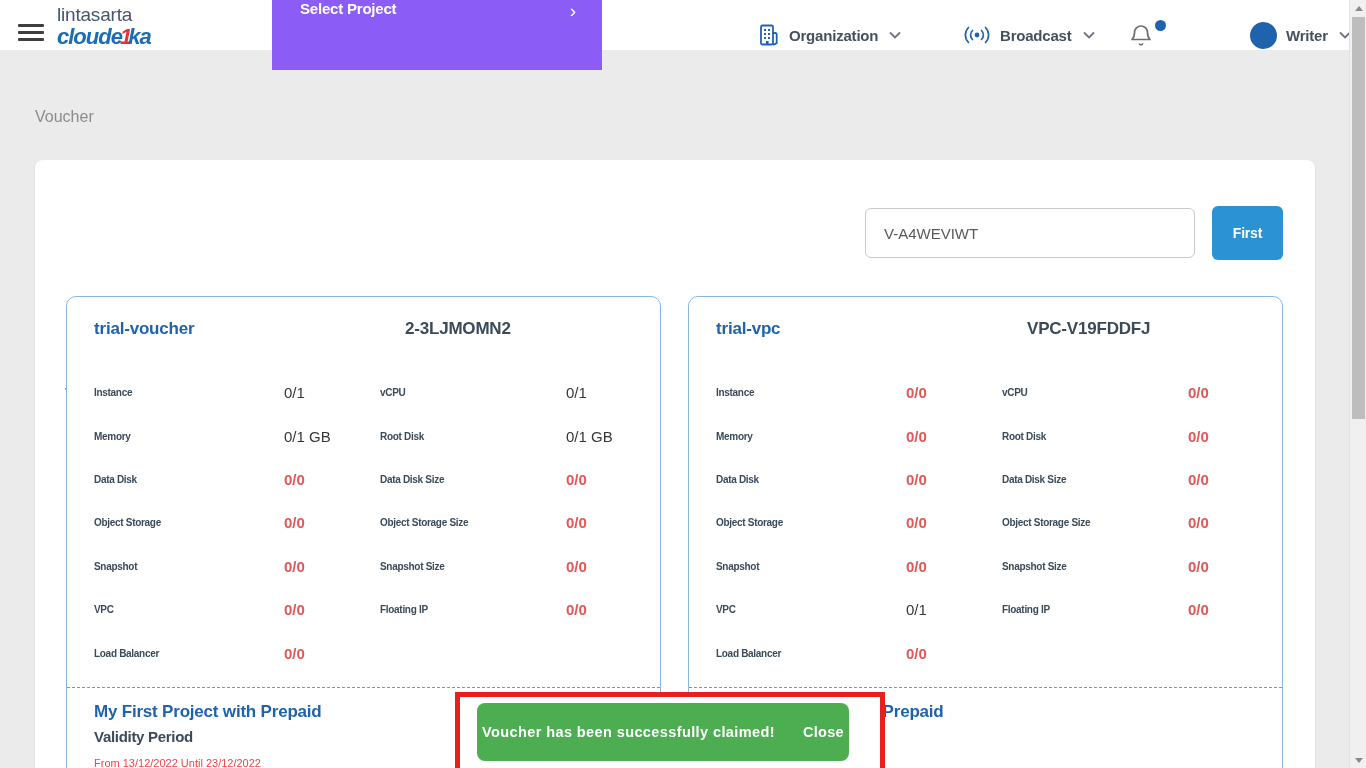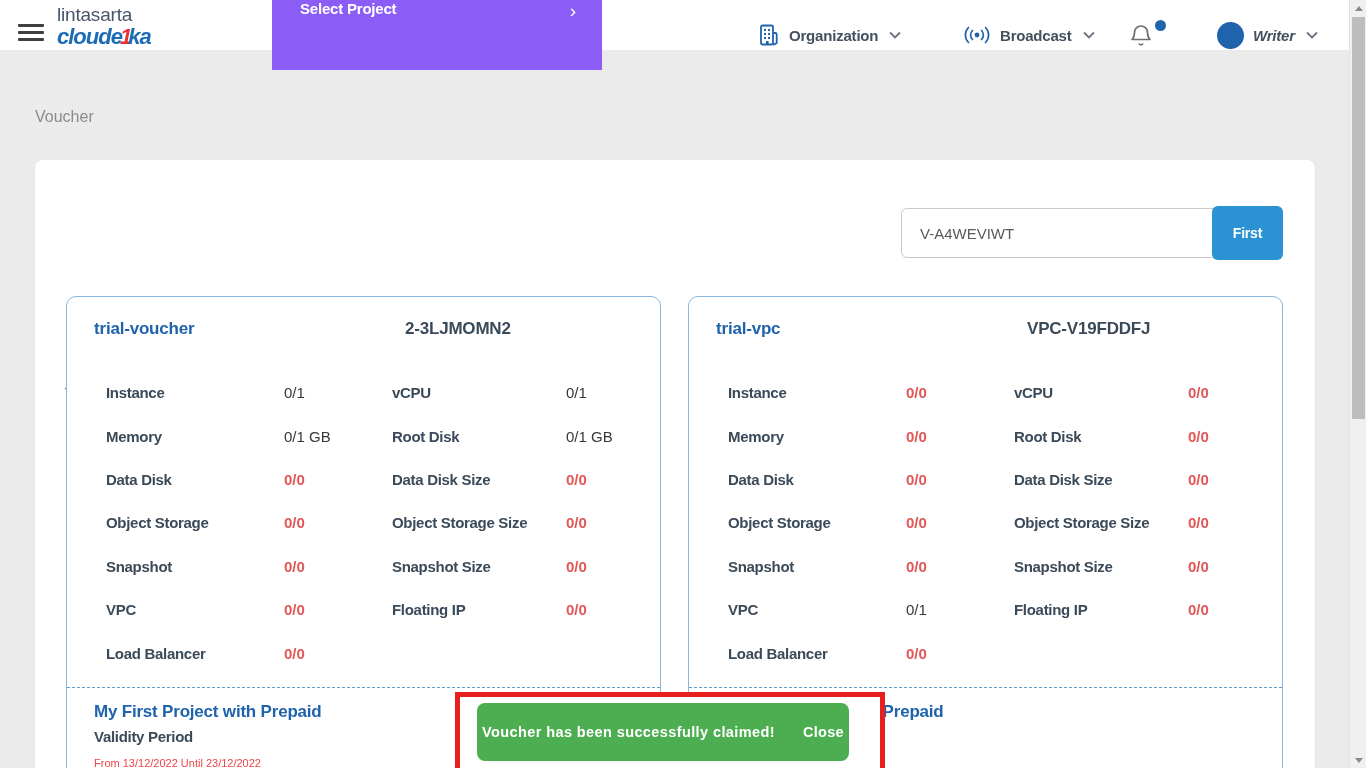--- a/index.html
+++ b/index.html
@@ -26,53 +26,53 @@
     font-size:15px; font-weight:700; letter-spacing:-0.2px;
   }
   .select-project .chev { font-size:19px; font-weight:400; }
   .hdr-item { position:absolute; top:0; height:70px; display:flex; align-items:center; gap:9px; cursor:pointer; }
   .hdr-label { font-size:15px; font-weight:700; color:#45505f; letter-spacing:-0.2px; }
   .chev-down { width:12px; height:8px; margin-left:2px; }
   .org-group { left:758px; }
   .broadcast-group { left:963px; }
   .bell-group { left:1129px; }
   .bell-dot { position:absolute; left:26px; top:20px; width:11px; height:11px; border-radius:50%; background:#2063ad; }
-  .user-group { left:1217px;font-style:italic; }
+  .user-group { left:1250px; }
   .avatar { width:27px; height:27px; border-radius:50%; background:#2063ad; }
   
   .breadcrumb { position:absolute; left:35px; top:108px; font-size:16px; color:#8b8b8b; }
   
   .main-card {
     position:absolute; left:35px; top:160px; width:1280px; height:608px;
     background:#fff; border-radius:8px 8px 0 0; box-shadow:0 1px 3px rgba(0,0,0,0.07);
   }
   .page-title { position:absolute; left:30px; top:223px; font-size:22px; font-weight:700; color:#3b4a59; letter-spacing:-0.3px; }
   .code-input {
     position:absolute; left:830px; top:48px; width:330px; height:50px;
     border:1px solid #c9c9c9; border-radius:6px; padding:0 18px;
-    font-family:inherit; font-size:15px; color:#5a5a5a; outline:none; background:#fff;margin-left:36px;
+    font-family:inherit; font-size:15px; color:#5a5a5a; outline:none; background:#fff;
   }
   .claim-btn {
     position:absolute; left:1177px; top:46px; width:71px; height:54px;
     background:#2b93d3; border:none; border-radius:6px; cursor:pointer;
     color:#fff; font-family:inherit; font-size:14px; font-weight:700; letter-spacing:-0.2px;
   }
   
   .vcard {
     position:absolute; top:136px; width:595px; height:600px;
     border:1px solid #8ab7de; border-radius:10px; background:#fff;
   }
   .vcard.c0 { left:31px; }
   .vcard.c1 { left:653px; }
   .vc-head { position:absolute; top:22px; left:27px; right:28px; height:24px; }
   .vc-name { color:#2063ad; font-weight:700; font-size:17px; letter-spacing:-0.2px; cursor:pointer; }
   .vc-code { position:absolute; left:311px; top:0; color:#3b4a59; font-weight:700; font-size:17px; letter-spacing:-0.2px; }
   .vc-rows { position:absolute; top:74px; left:27px; right:28px; }
   .vc-row { height:43.4px; display:grid; grid-template-columns:190px 96px 186px 1fr; align-items:center; }
-  .vc-label { font-size:15px; font-weight:700; color:#3b4a59; letter-spacing:-0.3px;margin-left:12px; }
+  .vc-label { font-size:10px; font-weight:700; color:#3b4a59; letter-spacing:-0.3px; }
   .vc-value { font-size:15px; color:#373737; }
   .vc-value[data-variant="red"] { color:#e25757; font-weight:700; }
   .vc-divider { position:absolute; top:390px; left:0; right:0; border-top:1.5px dashed #5f9fd0; }
   .vc-foot { position:absolute; top:405px; left:27px; right:28px; }
   .vc-project { color:#2063ad; font-weight:700; font-size:17px; letter-spacing:-0.2px; cursor:pointer; }
   .vc-validity-label { margin-top:6px; font-weight:700; font-size:15px; color:#3b4a59; letter-spacing:-0.3px; }
   .vc-validity { margin-top:12px; font-size:11px; color:#ef4444; }
   
   .annotation {
     position:absolute; left:455px; top:692px; width:430px; height:90px;

